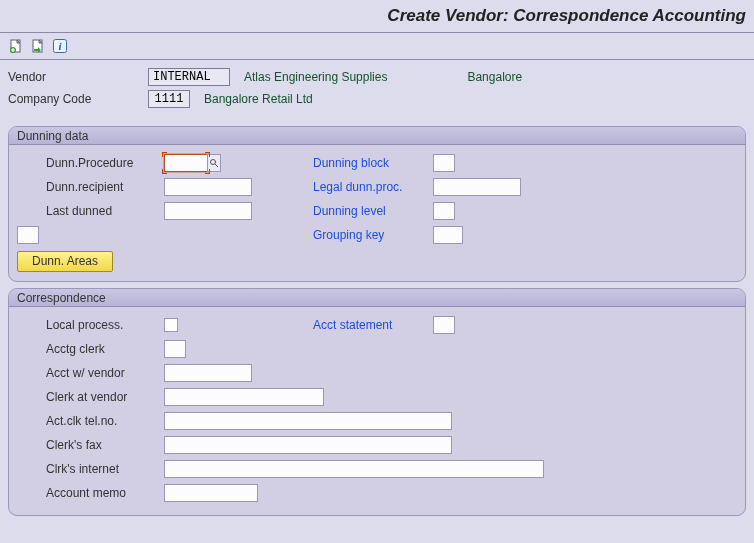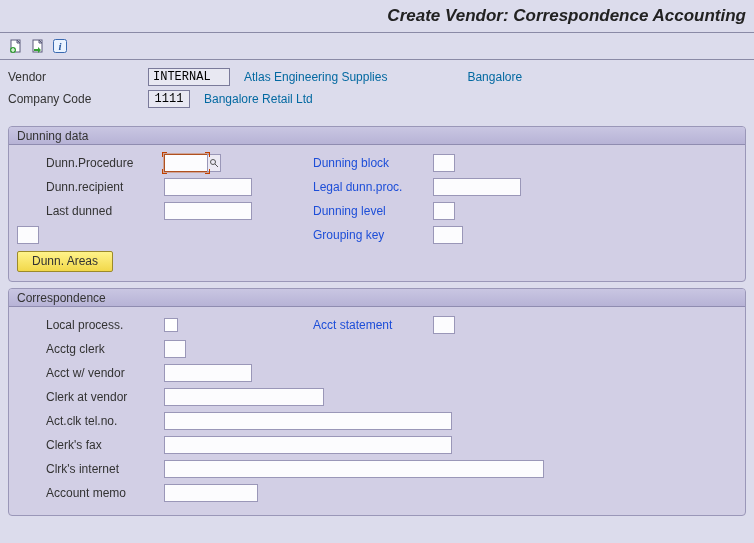--- a/index.html
+++ b/index.html
@@ -43,28 +43,28 @@
     font-family: "Courier New", monospace;
     font-size: 12px;
     padding: 1px 4px;
     height: 18px;
     line-height: 14px;
     display: inline-block;
     text-align: left;
   }
   .hval-box.sm { width: 42px; text-align: center; }
   .hval-box.md { width: 82px; }
-  .htext { margin-left: 14px; color: #0369a1; }
+  .htext { margin-left: 14px; color: #14532d; }
   .htext.far { margin-left: 80px; }
 
   .panel {
     margin: 6px 8px;
     background: #d2cfe5;
     border: 1px solid #9a97b8;
-    border-radius: 4px;
+    border-radius: 9px;
     overflow: hidden;
   }
   .panel-head {
     background: linear-gradient(#c9c6e2, #b7b3d6);
     border-bottom: 1px solid #8f8cb0;
     padding: 2px 8px;
     font-size: 12px;
     color: #333;
     height: 18px;
     line-height: 14px;

